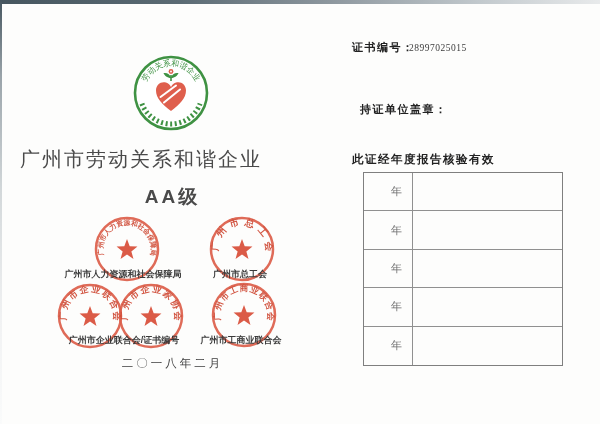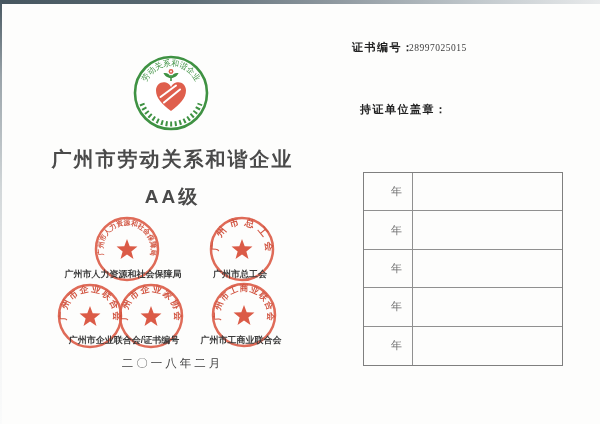--- a/index.html
+++ b/index.html
@@ -8,22 +8,22 @@
     background:#fdfdfc;
     font-family:"Liberation Sans","DejaVu Sans",sans-serif;
   }
   .scan-top{position:absolute;top:0;left:0;right:0;height:4px;
     background:linear-gradient(90deg,#46565f,#5b6b74 30%,#8d979e 55%,#c2c9cd 80%,#e8eaeb);}
   .scan-left{position:absolute;top:0;left:0;bottom:0;width:2px;
     background:linear-gradient(180deg,#46565f,#9aa4aa 18%,#d3d8da 45%,#f1f2f3 75%,#fafbfb);}
 
   
   .logo{position:absolute;left:129px;top:53px;}
-  .title{position:absolute;left:20px;top:146px;width:305px;text-align:center;
-    font-size:20px;font-weight:bold;color:#4a4a4a;letter-spacing:2px;}
+  .title{position:absolute;left:20px;top:146px;width:305px;
+    font-size:20px;font-weight:normal;color:#4a4a4a;letter-spacing:2px;}
   .grade{position:absolute;left:20px;top:184px;width:305px;text-align:center;
     font-size:19px;font-weight:bold;color:#4a4a4a;letter-spacing:3px;}
   .seal{position:absolute;opacity:.93;}
   .seal-r1a{left:92px;top:214px;}
   .seal-r1b{left:207px;top:214px;}
   .seal-r2a{left:55px;top:281px;}
   .seal-r2b{left:116px;top:281px;}
   .seal-r2c{left:209px;top:280px;}
   .seal-label{position:absolute;font-size:9px;font-weight:bold;color:#3a3a3a;
     text-align:center;letter-spacing:0px;white-space:nowrap;z-index:3;}
@@ -139,20 +139,21 @@
   <div class="seal-label lab3">广州市企业联合会/证书编号</div>
   <div class="seal-label lab4">广州市工商业联合会</div>
 
   <div class="date">二〇一八年二月</div>
 
   <div class="cert-label cert-no-label">证书编号：</div>
   <div class="cert-value cert-no-value">28997025015</div>
 
   <div class="cert-label stamp-label">持证单位盖章：</div>
 
+  <div class="table-title">此证经年度报告核验有效</div>
 
   <div class="year-table">
     <div class="trow">
       <div class="tcell-year">年</div>
       <div class="tcell-blank"></div>
     </div>
     <div class="trow">
       <div class="tcell-year">年</div>
       <div class="tcell-blank"></div>
     </div>

